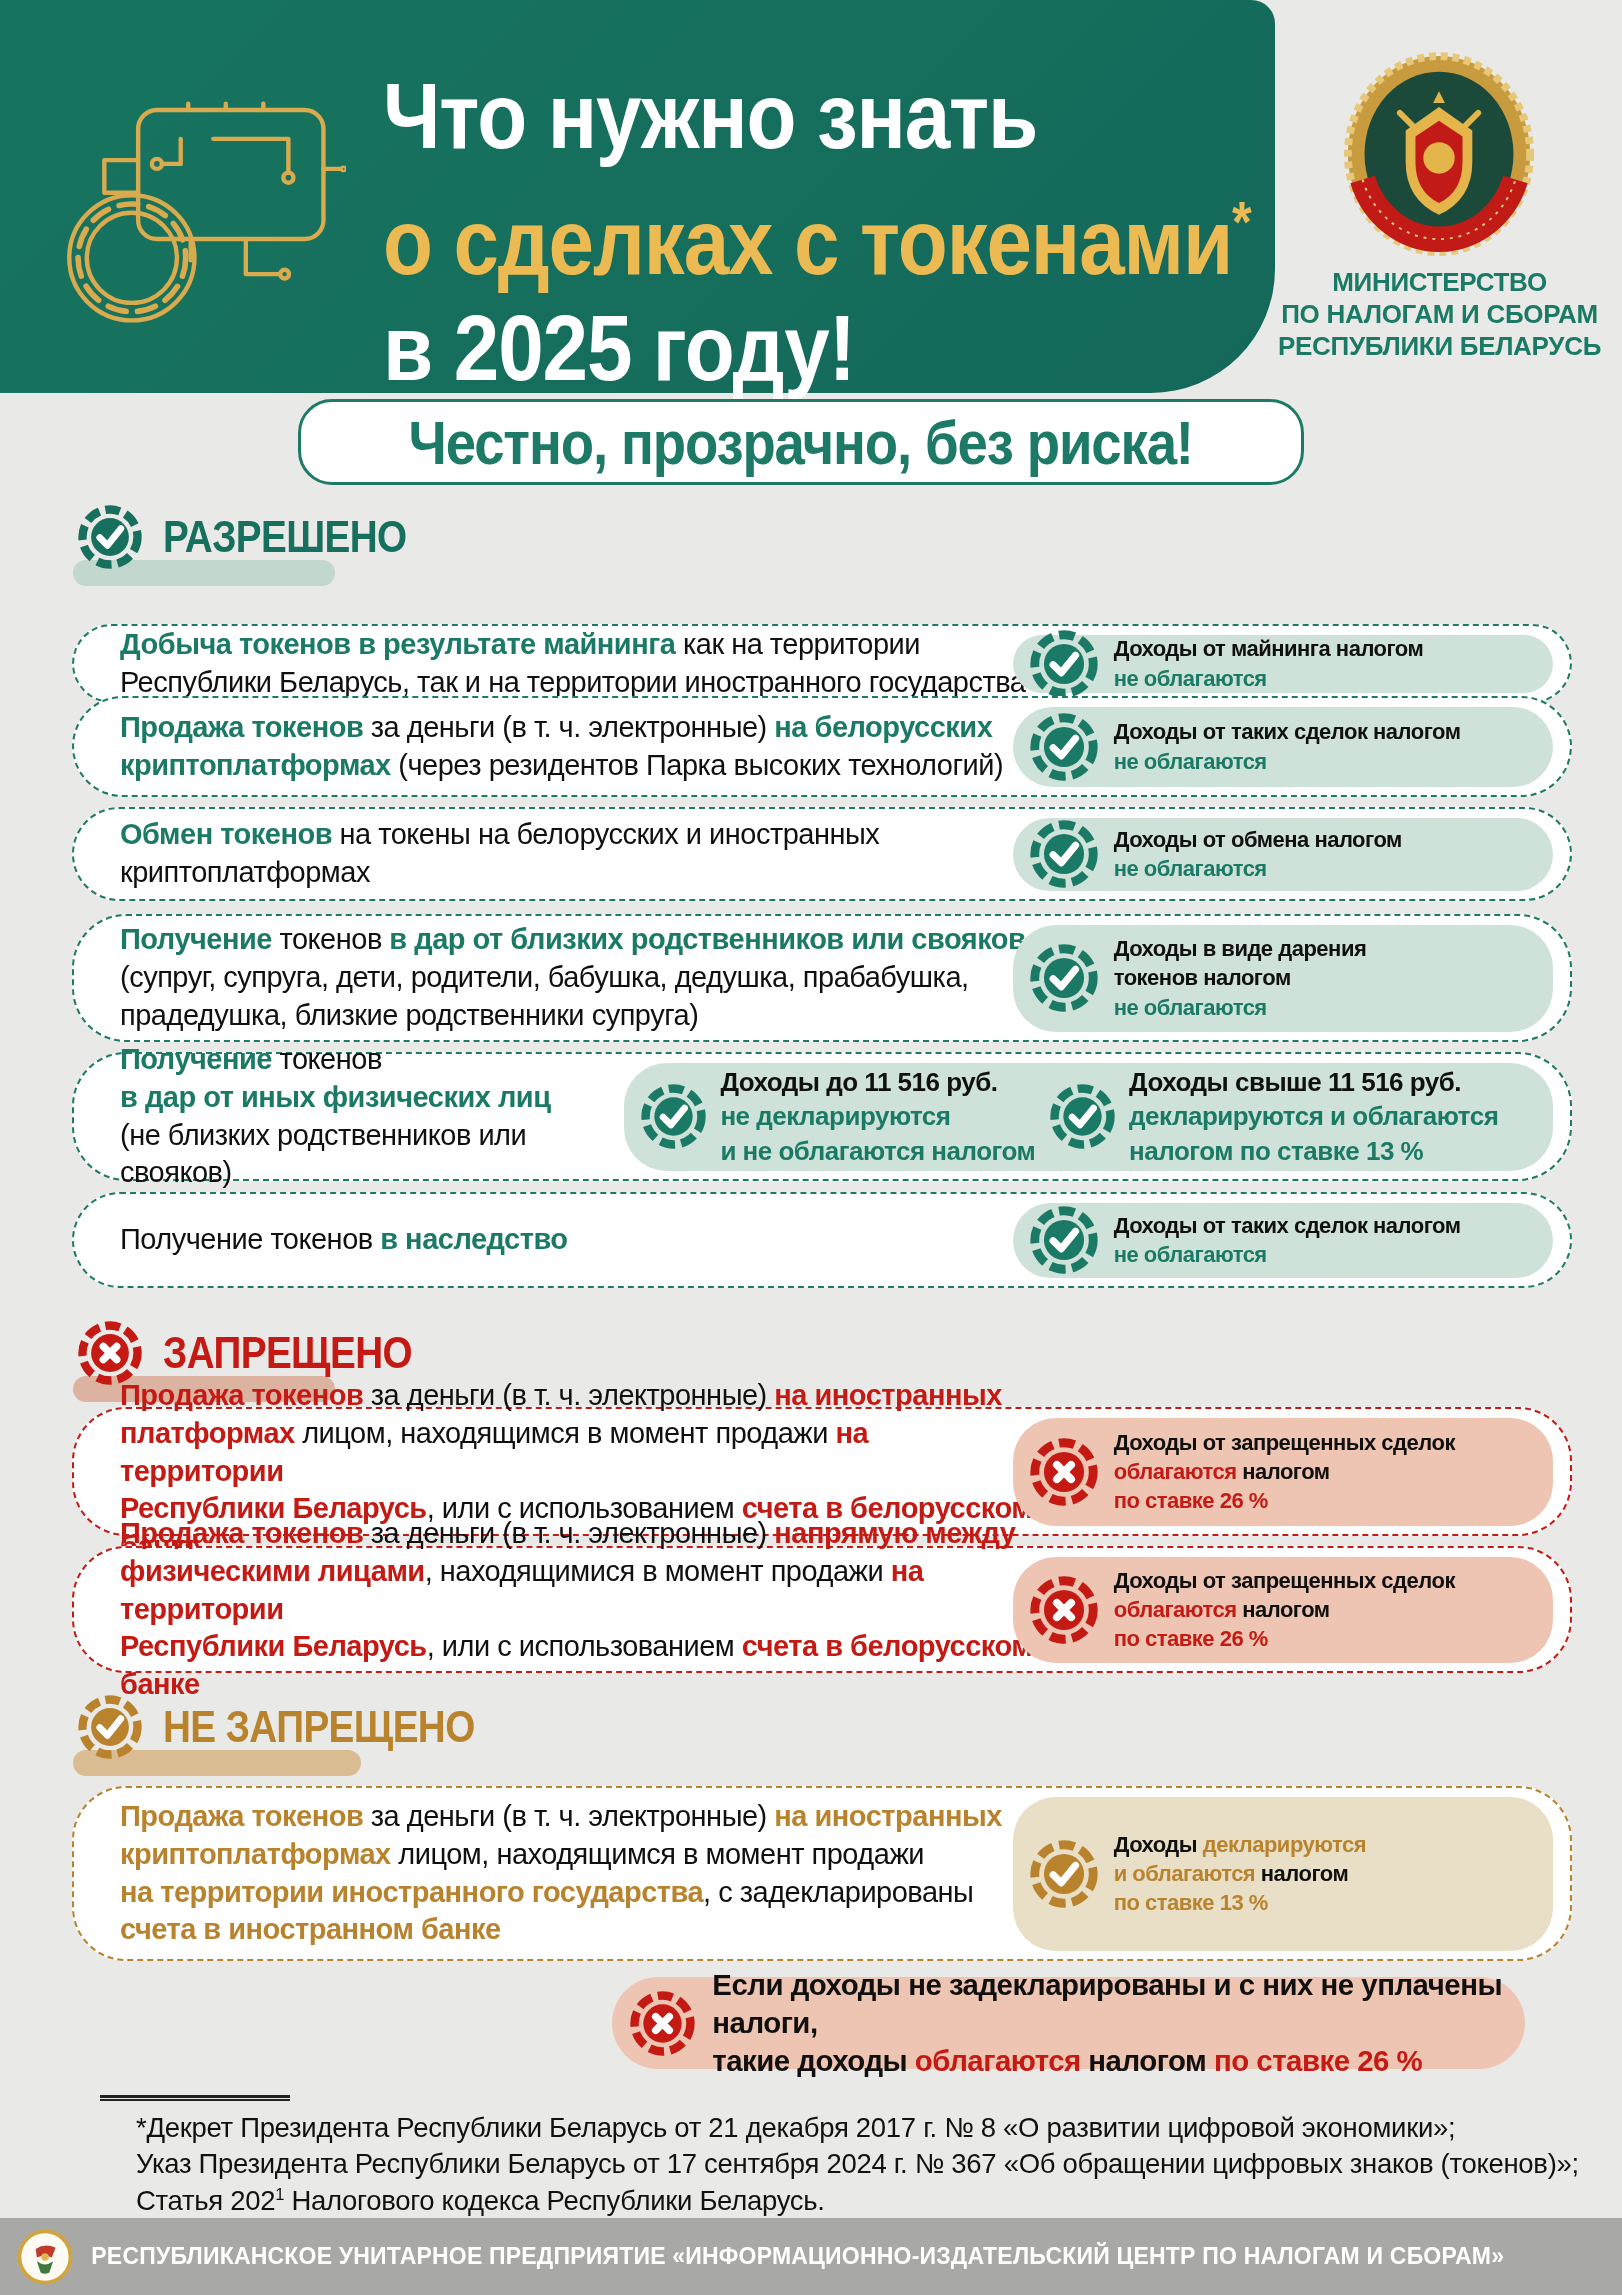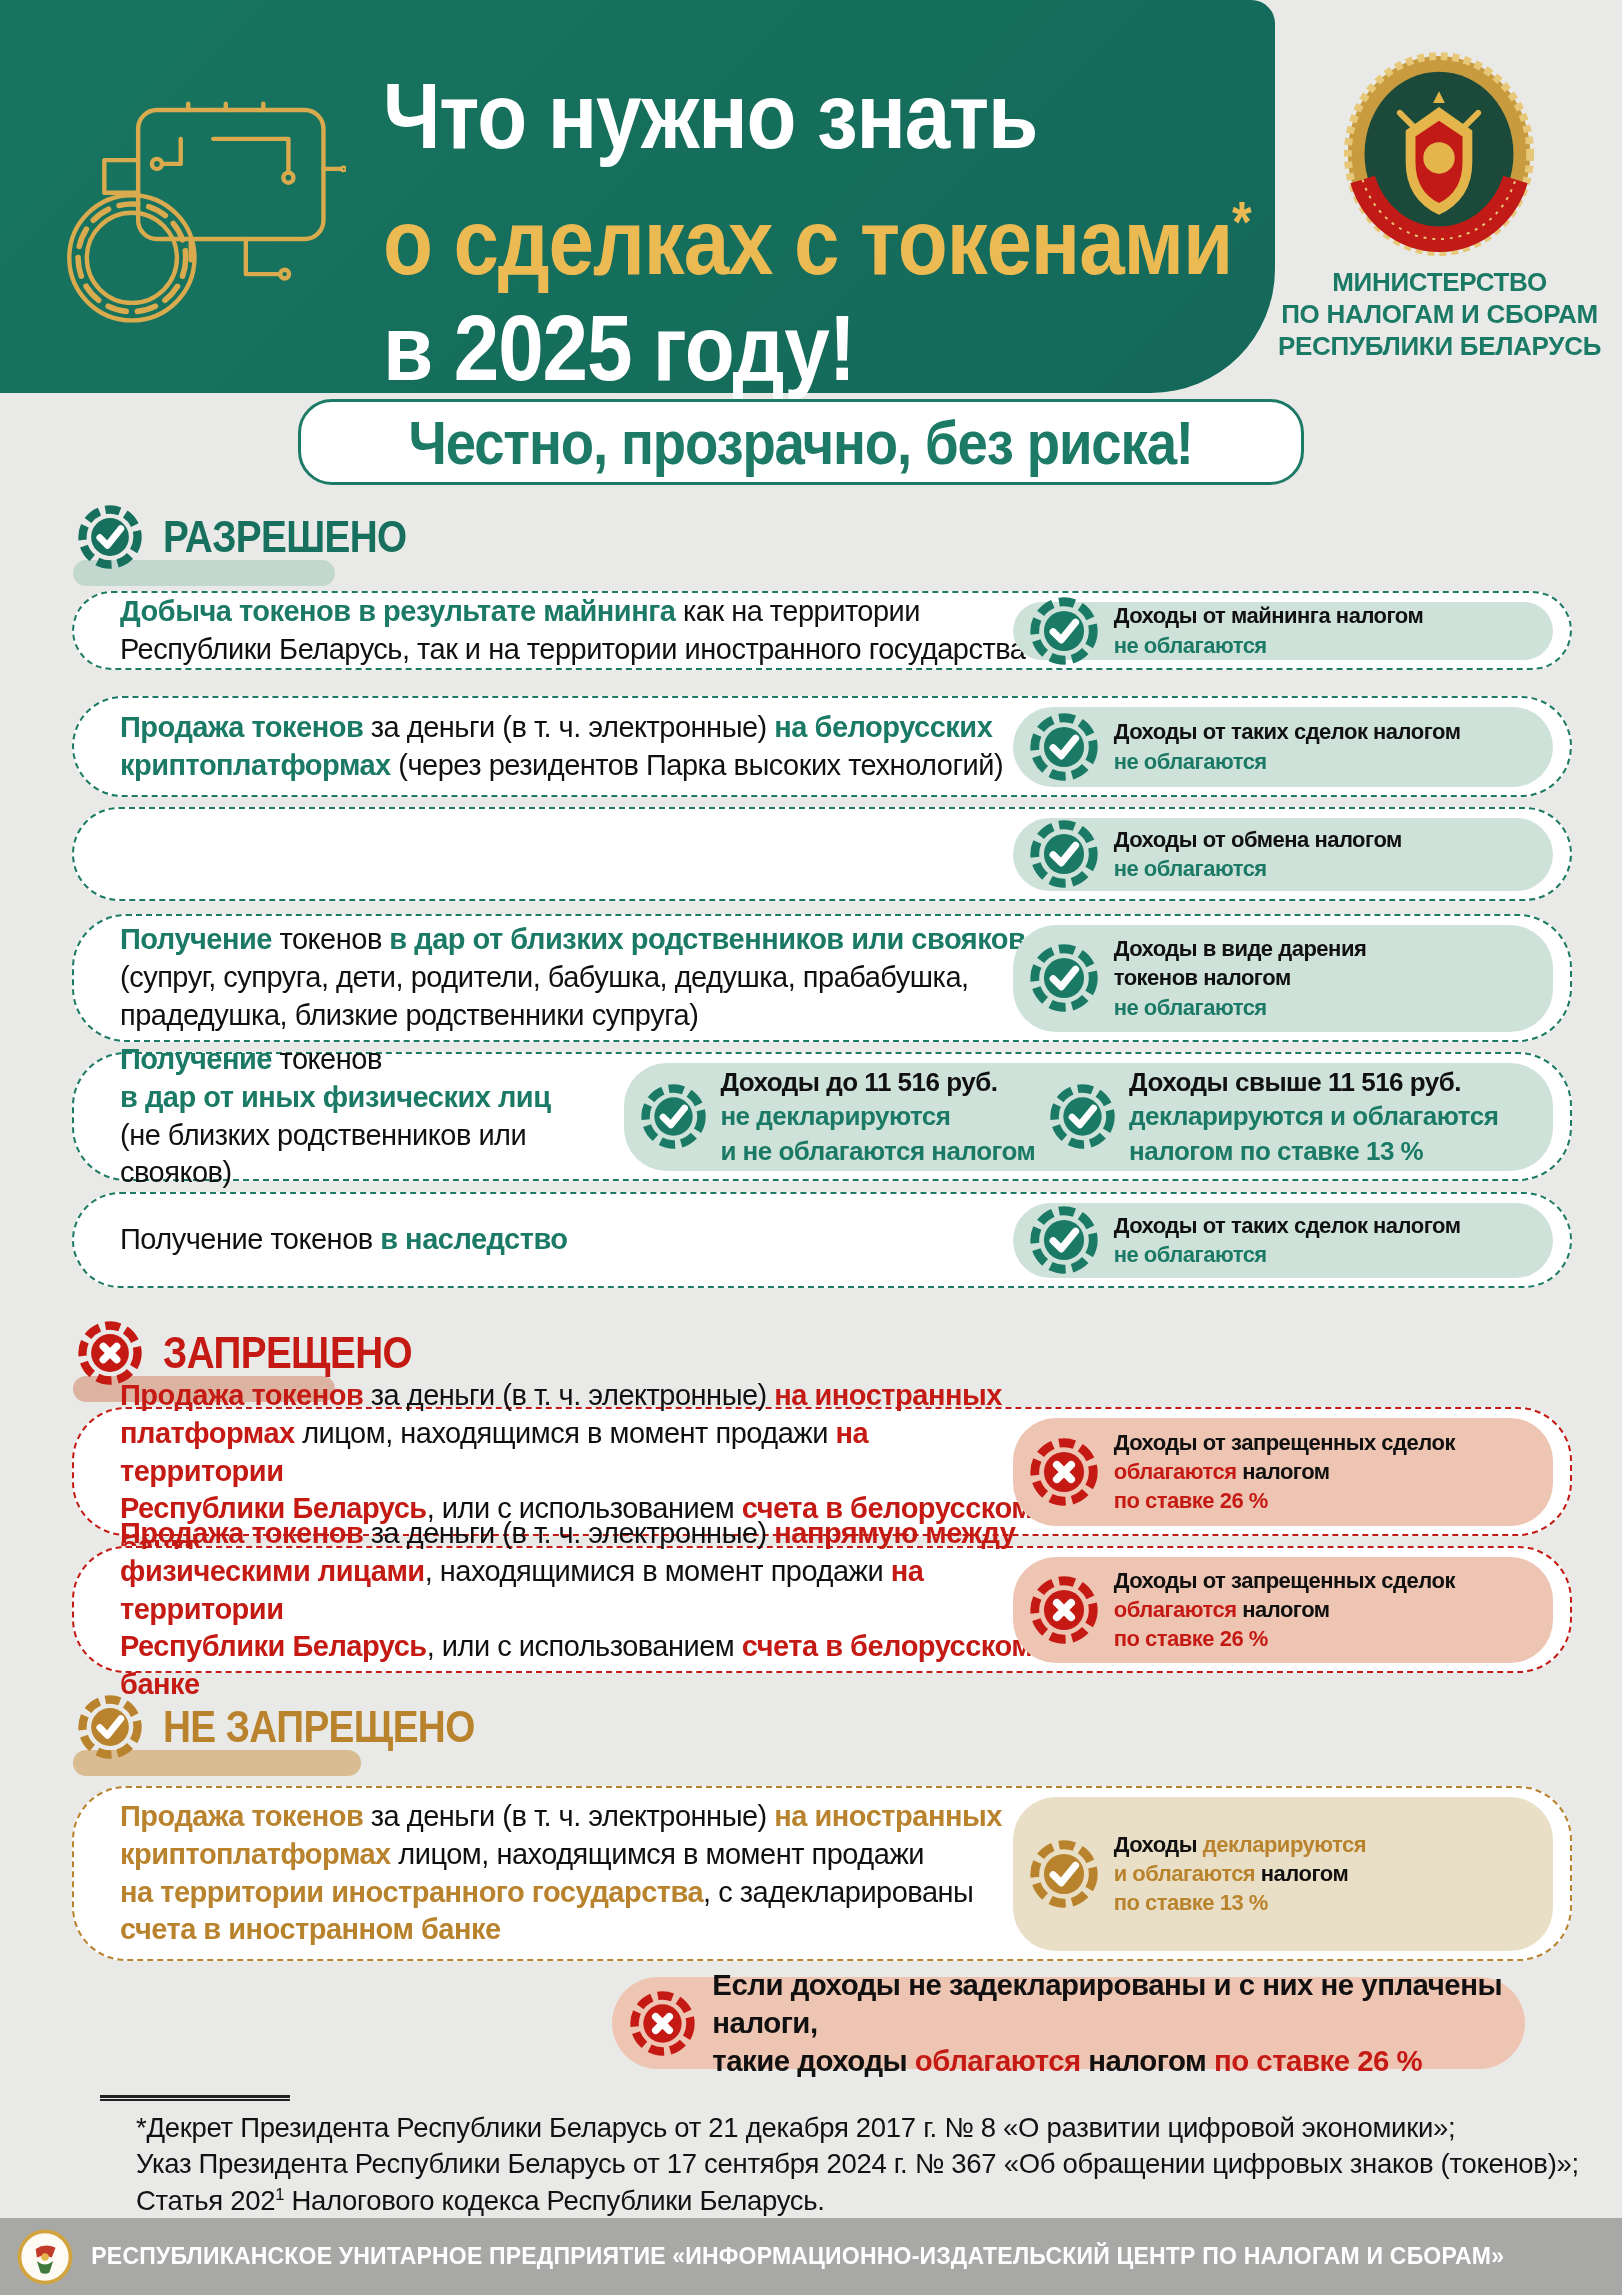--- a/index.html
+++ b/index.html
@@ -50,21 +50,21 @@
   #head-notforbidden{ top:1695px; } #head-notforbidden .sec-label{ color:var(--gold); }
   #head-notforbidden .sec-bar{ top:55px; width:288px; background:var(--gold-bar); }
 
   
   .row{ position:absolute; left:72px; width:1500px; background:#fff;
     border-radius:54px; display:flex; align-items:center; }
   .row.allowed{ --acc:var(--teal); border:2.6px dashed #1d7a66; }
   .row.forbidden{ --acc:var(--red); border:2.6px dashed var(--red); }
   .row.notforbidden{ --acc:var(--gold); border:2.6px dashed var(--gold); }
 
-  #a1{ top:591px;  height:79px; } #a2{ top:696px; height:101px; }
+  #a1{ top:624px;  height:79px; } #a2{ top:696px; height:101px; }
   #a3{ top:807px; height:94px; } #a4{ top:914px; height:128px; }
   #a5{ top:1052px; height:129px; } #a6{ top:1192px; height:96px; }
   #f1{ top:1407px; height:129px; } #f2{ top:1546px; height:127px; }
   #n1{ top:1786px; height:175px; }
 
   .row-left{ margin-left:46px; width:916px; font-size:29px; line-height:1.3;
     color:var(--ink); letter-spacing:-0.5px; }
   .acc{ font-weight:bold; color:var(--acc); }
 
   .pill{ position:absolute; left:939px; right:17px; top:8.5px; bottom:8.5px;
@@ -208,20 +208,24 @@
           <use href="#coin-check"></use>
         </svg>
       <div class="pill-text">
         <div class="line"><span>Доходы от таких сделок налогом</span></div>
         <div class="line"><span class="acc">не облагаются</span></div>
       </div>
     </div>
   </div>
 
   <div class="row allowed" id="a3">
+    <div class="row-left">
+      <div class="line"><span class="acc">Обмен токенов</span><span> на токены на белорусских и иностранных</span></div>
+      <div class="line"><span>криптоплатформах</span></div>
+    </div>
     <div class="pill">
       <svg class="coin" viewBox="0 0 104 104" width="68" height="68">
           <use href="#coin-check"></use>
         </svg>
       <div class="pill-text">
         <div class="line"><span>Доходы от обмена налогом</span></div>
         <div class="line"><span class="acc">не облагаются</span></div>
       </div>
     </div>
   </div>

